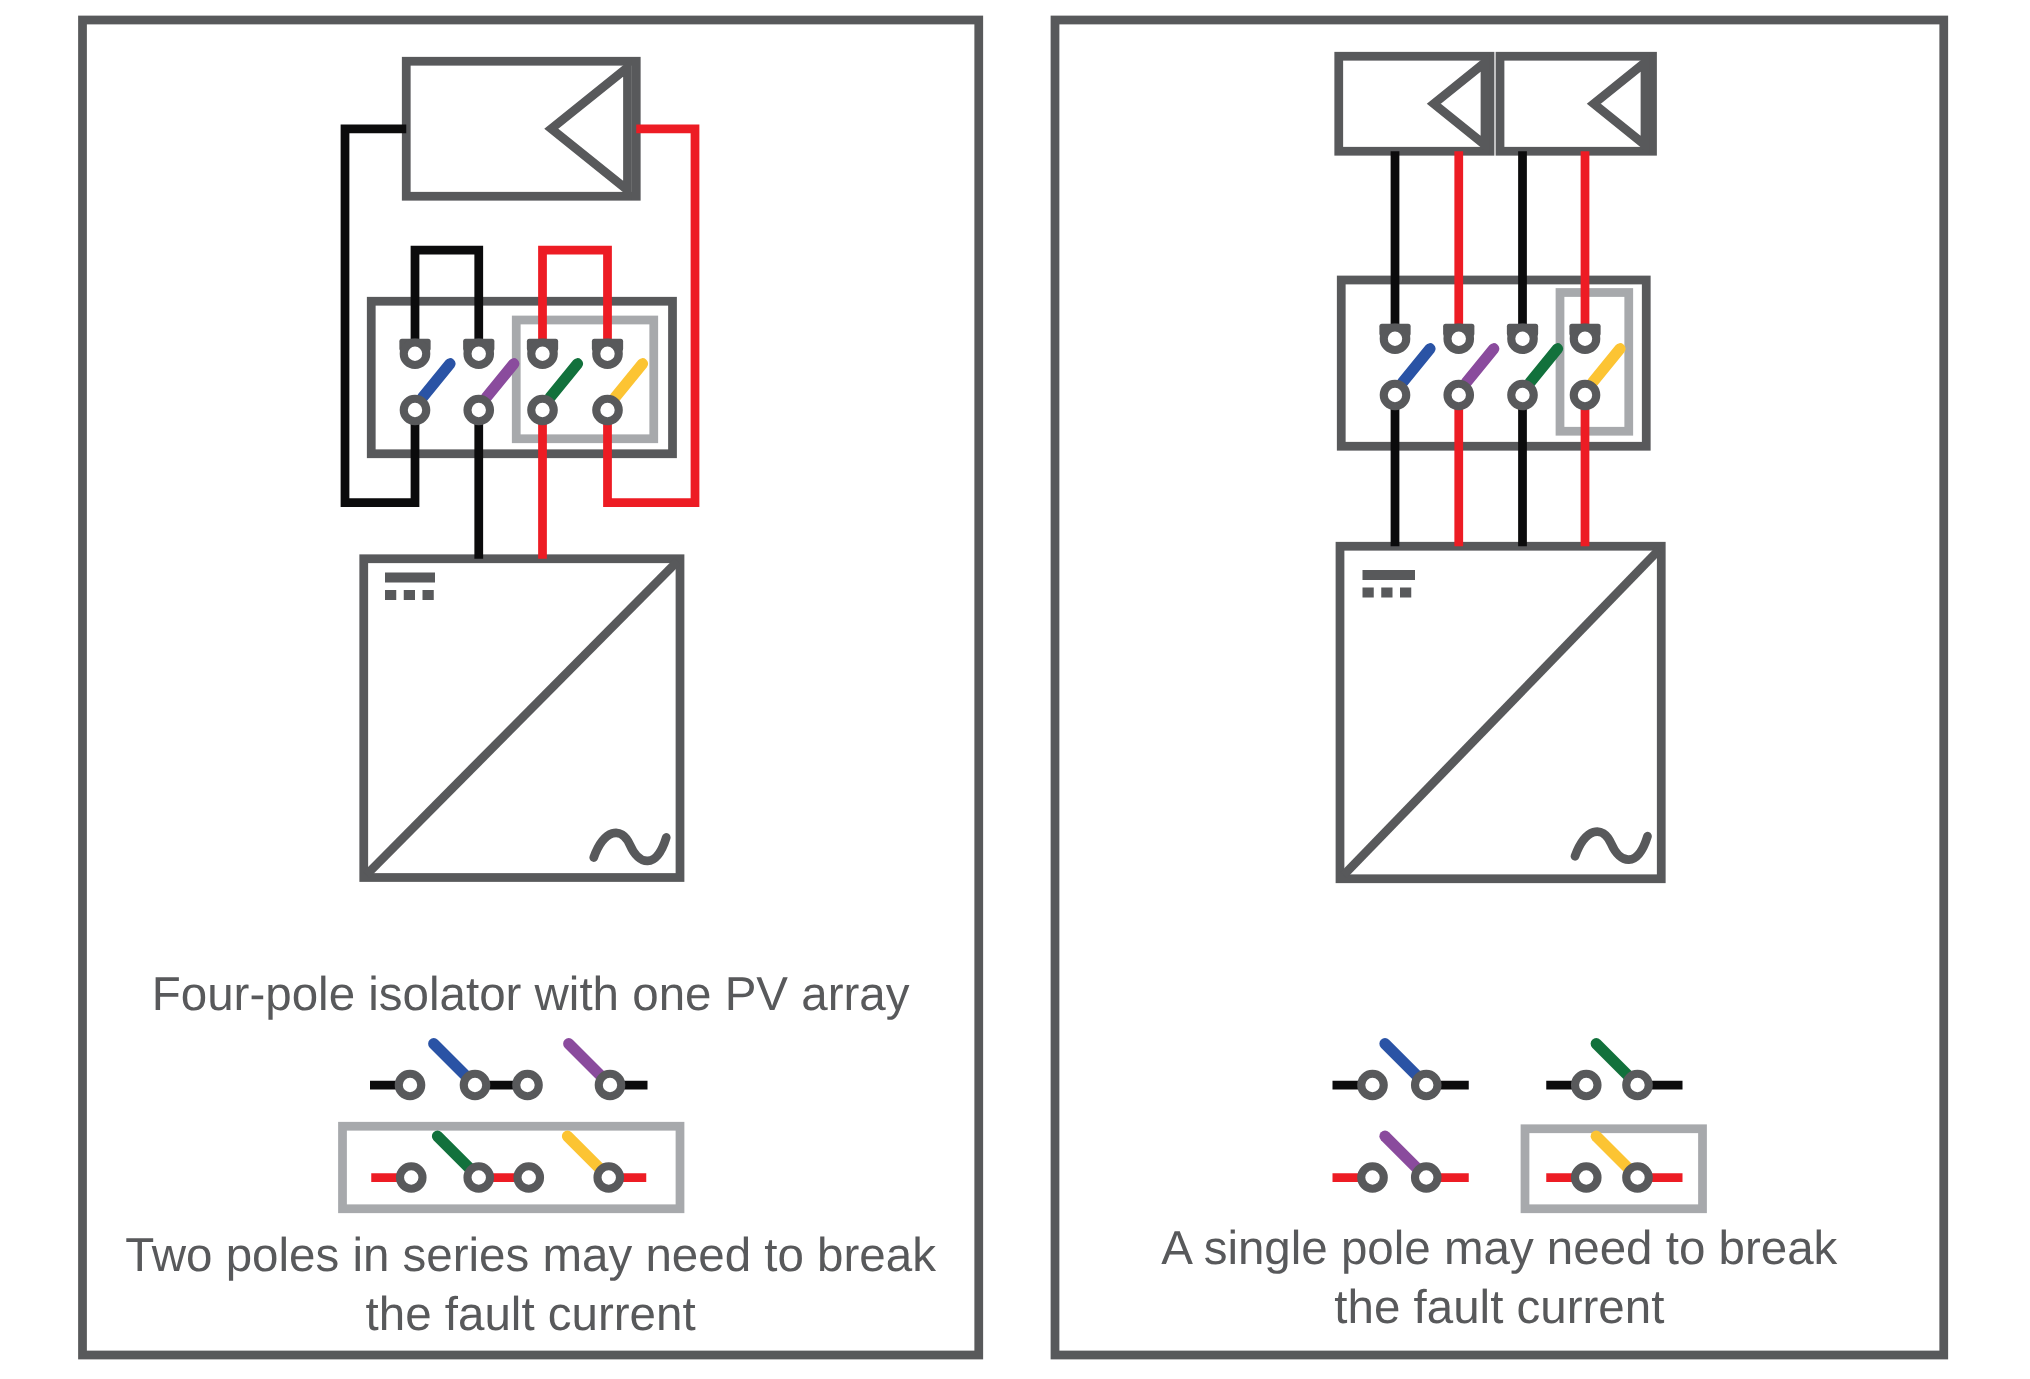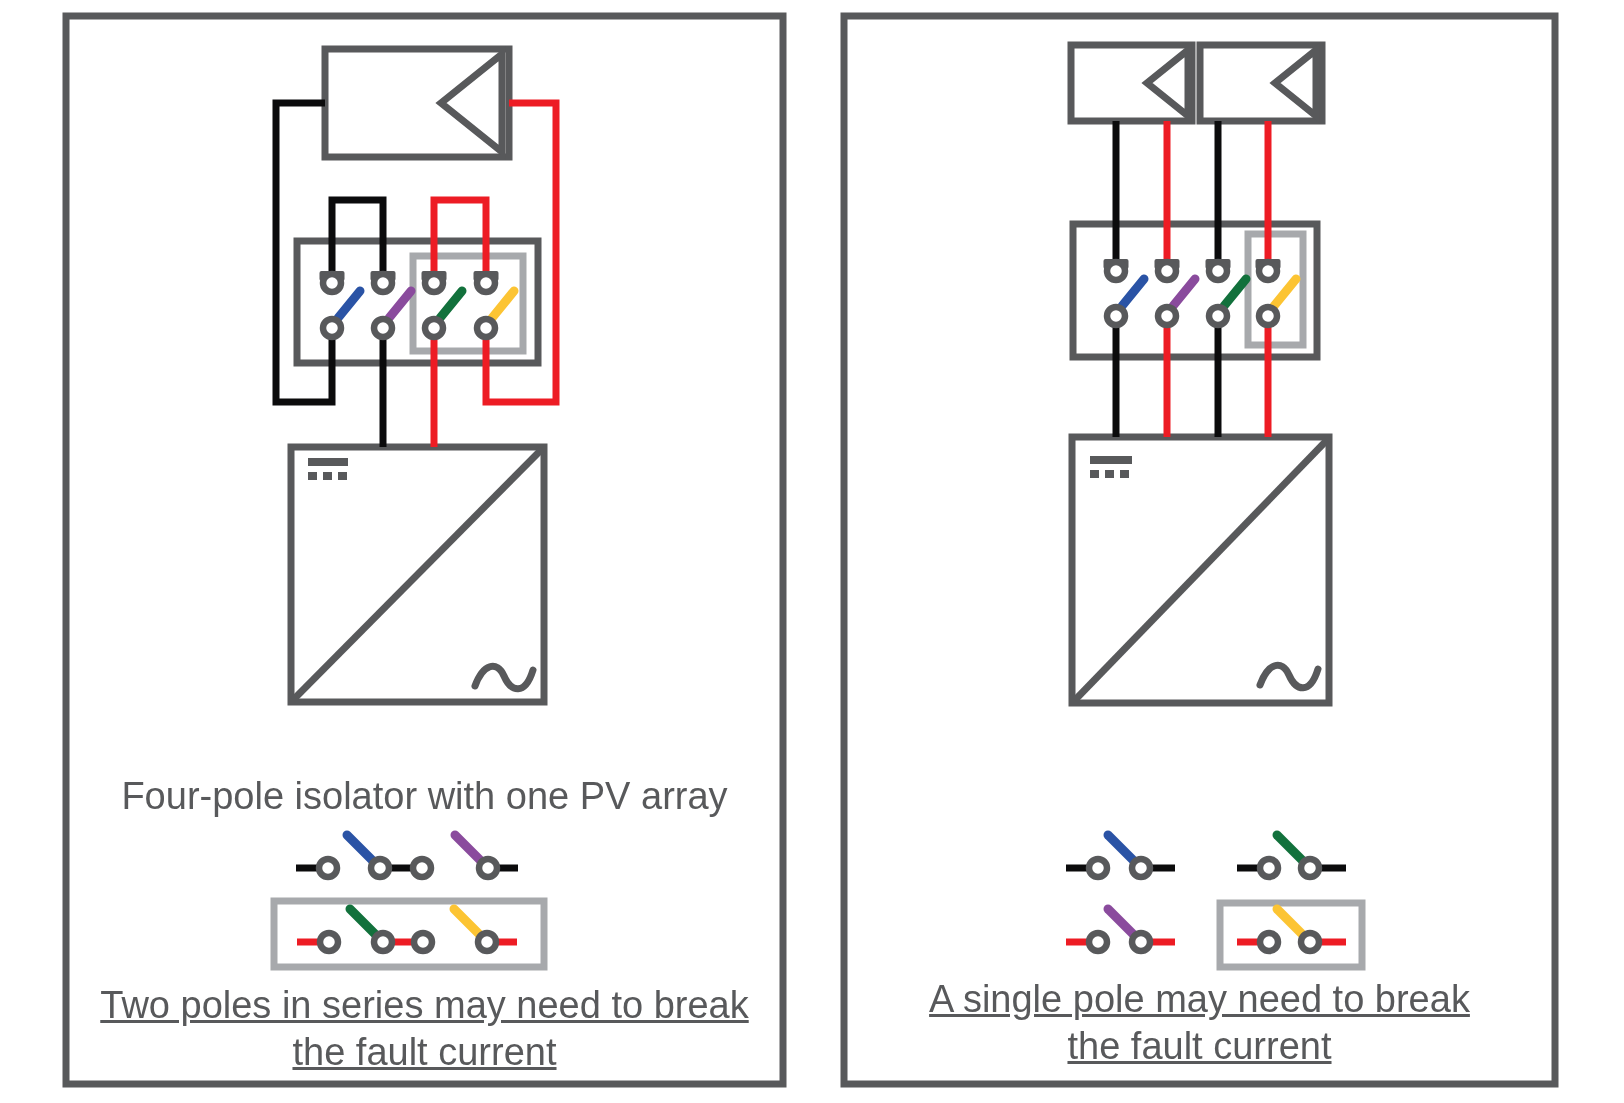--- a/index.html
+++ b/index.html
@@ -36,21 +36,21 @@
   .bl-yellow{stroke:var(--blade-yellow);}
   .ring{fill:#ffffff;stroke:var(--outline);stroke-width:6.5;}
   .cap{fill:var(--outline);}
   .sym{fill:var(--outline);}
   .ac{stroke-linecap:round;}
   
   .caption{
     position:absolute;text-align:center;color:var(--text);
     font-size:38px;line-height:46px;white-space:nowrap;
   }
-  .caption.multi{line-height:47px;white-space:normal;text-decoration:underline;}
+  .caption.multi{line-height:47px;white-space:normal;}
 </style>
 </head>
 <body>
 
 <div class="stage">
 
 <svg width="1624" height="1103" viewBox="0 0 1624 1103">
 
   <g>
     <rect class="ol" x="66" y="16" width="717" height="1068"></rect>

